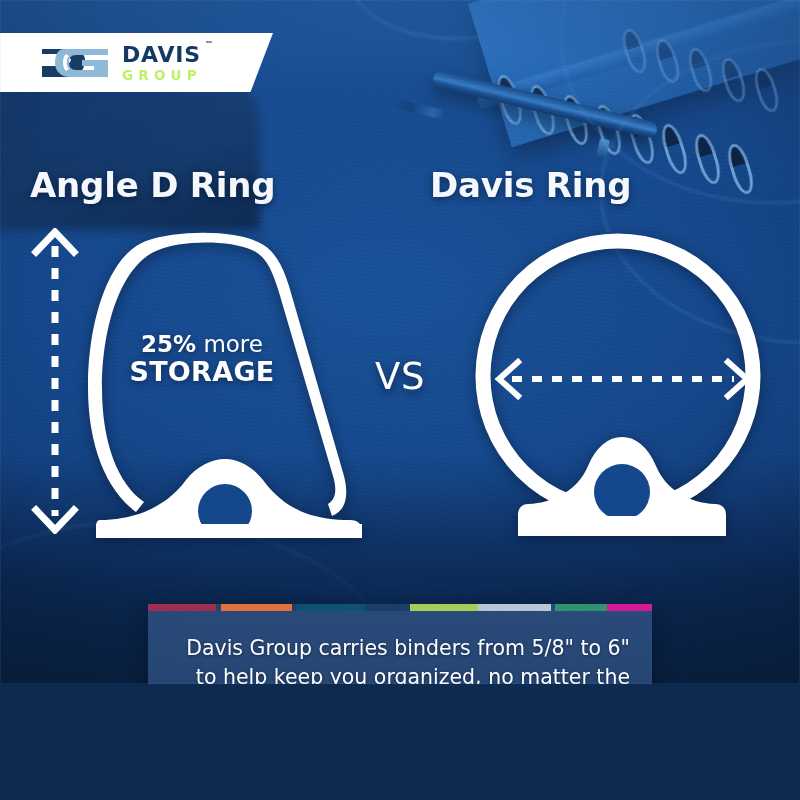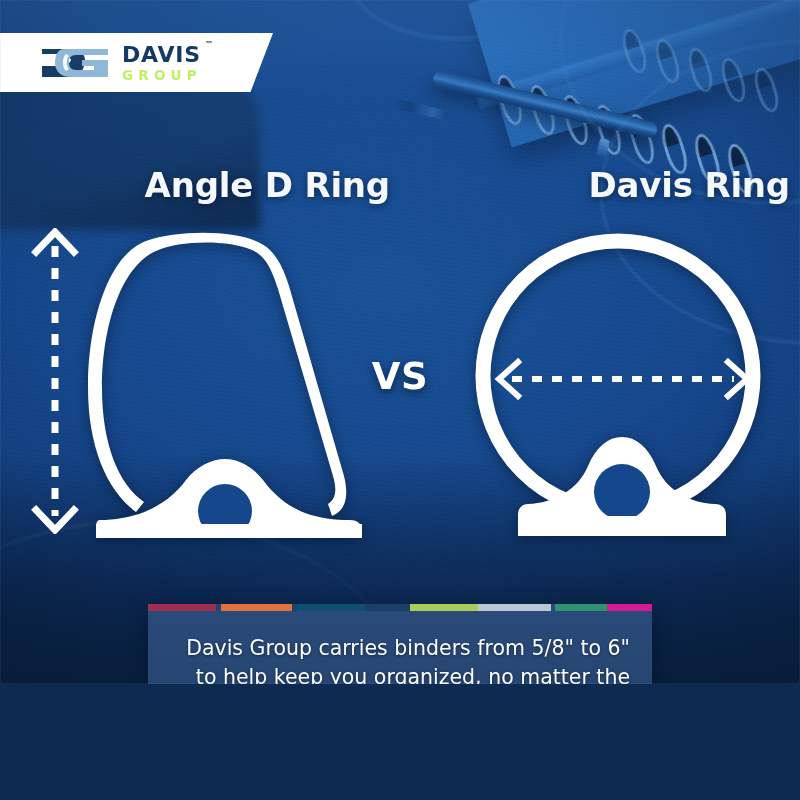--- a/index.html
+++ b/index.html
@@ -133,21 +133,21 @@
     color:#bef264;margin-top:3px;
   }
 
   
   .head{
     position:absolute;top:165px;
     font-family:"DejaVu Sans", sans-serif;
     font-weight:600;font-size:34px;color:#f4f8fd;
     letter-spacing:-.2px;
     text-shadow:0 2px 7px rgba(3,14,34,.55);
-    text-align:right;
+    text-align:left;
   }
   .head.left{left:30px;width:360px;}
   .head.right{left:430px;width:360px;}
 
   
   .fig{position:absolute;top:228px;}
   .fig.left{left:60px;width:320px;height:310px;}
   .fig.right{left:470px;width:310px;height:310px;}
   .fig svg{display:block;filter:drop-shadow(0 3px 7px rgba(3,14,34,.45));}
 
@@ -161,21 +161,21 @@
   }
   .co-l1{font-size:23px;}
   .co-l1 b{font-weight:700;}
   .co-l1 span{font-weight:400;}
   .co-l2{font-size:27px;font-weight:700;letter-spacing:.3px;margin-top:1px;}
 
   
   .vs{
     position:absolute;left:360px;top:355px;width:80px;text-align:center;
     font-family:"DejaVu Sans", sans-serif;
-    font-weight:700;font-size:37px;color:#ffffff;letter-spacing:.5px;
+    font-weight:400;font-size:37px;color:#ffffff;letter-spacing:.5px;
     text-shadow:0 3px 8px rgba(3,14,34,.6);
   }
 
   
   .arrow-v{position:absolute;left:28px;top:228px;width:54px;height:306px;}
   .arrow-h{position:absolute;left:490px;top:358px;width:266px;height:42px;}
 
   
   .msgbox{
     position:absolute;left:148px;top:604px;width:504px;height:151px;
@@ -291,20 +291,24 @@
         L 36 300
         C 36 295 37 292 40 292
         Z"></path>
 
       <circle cx="165" cy="283" r="27" fill="#14478c"></circle>
 
       <rect x="36" y="296" width="266" height="14" fill="#ffffff"></rect>
     </svg>
   </div>
 
+  <div class="callout">
+    <div class="co-l1"><b>25%</b><span> more</span></div>
+    <div class="co-l2">STORAGE</div>
+  </div>
 
   <svg class="arrow-v" viewBox="0 0 54 306">
     <line x1="27" y1="18" x2="27" y2="288" stroke="#ffffff" stroke-width="7" stroke-dasharray="11 11" stroke-linecap="butt"></line>
     <path d="M 8 24 L 27 4 L 46 24" fill="none" stroke="#ffffff" stroke-width="7" stroke-linecap="square" stroke-linejoin="miter"></path>
     <path d="M 8 282 L 27 302 L 46 282" fill="none" stroke="#ffffff" stroke-width="7" stroke-linecap="square" stroke-linejoin="miter"></path>
   </svg>
 
   <div class="vs">VS</div>
 
   <div class="fig right">

